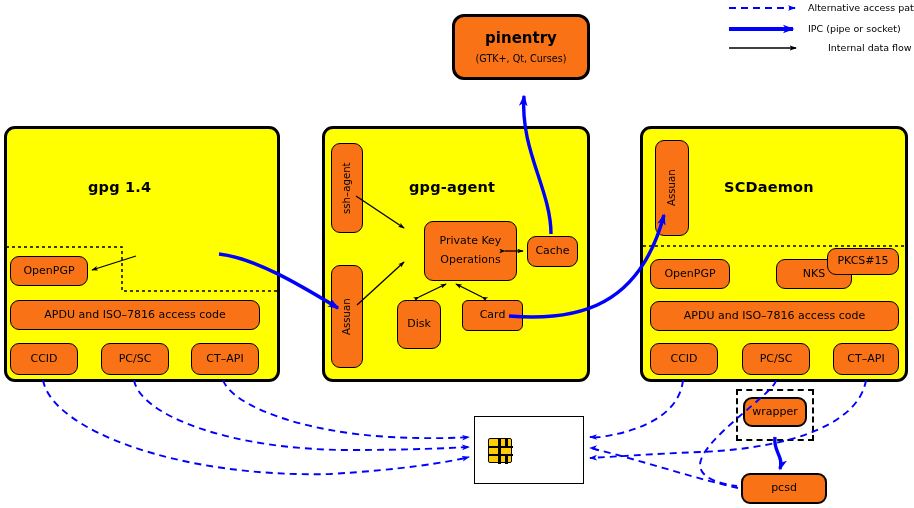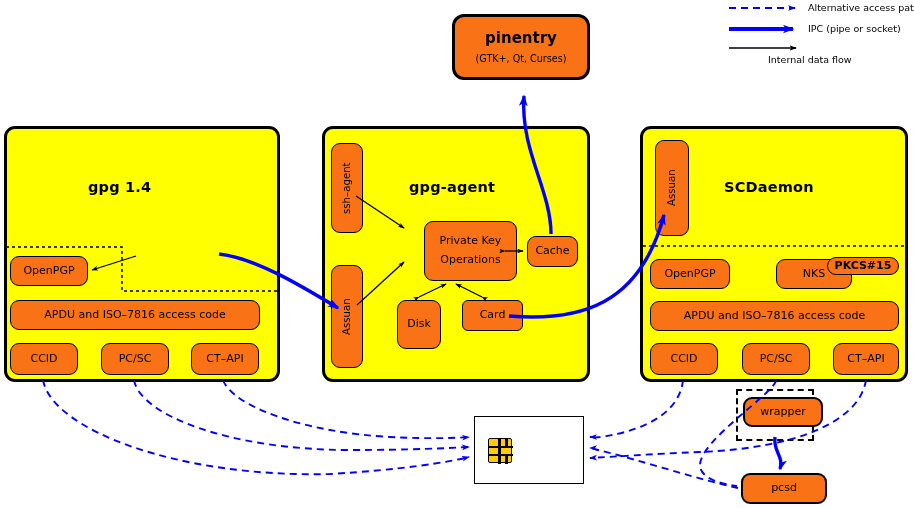--- a/index.html
+++ b/index.html
@@ -46,21 +46,21 @@
       </marker>
     </defs>
 
     <line x1="729" y1="8" x2="795" y2="8" stroke="#0000ff" stroke-width="2.1" stroke-dasharray="7,5" marker-end="url(#bluearrow)"></line>
     <line x1="729" y1="29" x2="793" y2="29" stroke="#0000ff" stroke-width="4.2" marker-end="url(#bluearrowbig)"></line>
     <line x1="729" y1="48" x2="796" y2="48" stroke="#000000" stroke-width="1.5" marker-end="url(#blkarrow)"></line>
   </svg>
 
   <div class="legend" style="left:808px;top:2px;">Alternative access paths</div>
   <div class="legend" style="left:808px;top:23px;">IPC (pipe or socket)</div>
-  <div class="legend" style="left:768px;top:42px;margin-top:12px;">Internal data flow</div>
+  <div class="legend" style="left:828px;top:42px;">Internal data flow</div>
 
   <div class="node" style="left:452px;top:14px;width:138px;height:66px;border-width:3px;border-radius:12px;flex-direction:column;">
     <span class="bold" style="font-size:15px;">pinentry</span>
     <span class="sub" style="margin-top:5px;">(GTK+, Qt, Curses)</span>
   </div>
 
   <div class="container" style="left:4px;top:126px;width:276px;height:256px;"></div>
   <div class="ctitle" style="left:88px;top:179px;">gpg 1.4</div>
 
   <svg class="layer">
@@ -92,40 +92,40 @@
   <div class="ctitle" style="left:724px;top:179px;">SCDaemon</div>
 
   <div class="node f10 vert" style="left:655px;top:140px;width:34px;height:96px;">Assuan</div>
 
   <svg class="layer">
     <line x1="643" y1="246" x2="906" y2="246" stroke="#000" stroke-width="1.5" stroke-dasharray="3,3"></line>
   </svg>
 
   <div class="node f11" style="left:650px;top:259px;width:80px;height:30px;">OpenPGP</div>
   <div class="node f11" style="left:741px;top:259px;width:76px;height:30px;margin-left:35px;">NKS</div>
-  <div class="node f11" style="left:827px;top:257px;width:72px;height:18px;font-weight:bold;">PKCS#15</div>
+  <div class="node f11" style="left:827px;top:248px;width:72px;height:27px;">PKCS#15</div>
 
   <div class="node f11" style="left:650px;top:301px;width:249px;height:30px;">APDU and ISO–7816 access code</div>
 
   <div class="node f11" style="left:650px;top:343px;width:68px;height:32px;">CCID</div>
   <div class="node f11" style="left:742px;top:343px;width:68px;height:32px;">PC/SC</div>
   <div class="node f11" style="left:833px;top:343px;width:66px;height:32px;">CT–API</div>
 
   <div class="card" style="left:474px;top:416px;width:110px;height:68px;">
     <div class="chip" style="left:13px;top:21px;width:24px;height:25px;border-radius:2px;">
       <div class="chipline" style="left:0;top:7px;width:24px;height:2.2px;"></div>
       <div class="chipline" style="left:0;top:15px;width:24px;height:2.2px;"></div>
       <div class="chipline" style="left:9px;top:0;width:2.6px;height:25px;"></div>
       <div class="chipline" style="left:16px;top:0;width:2.6px;height:7px;"></div>
       <div class="chipline" style="left:16px;top:17px;width:2.6px;height:8px;"></div>
     </div>
   </div>
 
   <div class="dashbox" style="left:736px;top:389px;width:78px;height:52px;border-radius:0;"></div>
-  <div class="node f11" style="left:743px;top:397px;width:80px;height:30px;border-width:2.4px;">wrapper</div>
+  <div class="node f11" style="left:743px;top:397px;width:64px;height:30px;border-width:2.4px;">wrapper</div>
 
   <div class="node f11" style="left:741px;top:473px;width:86px;height:31px;border-width:2.4px;">pcsd</div>
 
   <svg class="layer">
 
     <line x1="136" y1="256" x2="92" y2="270" stroke="#000" stroke-width="1.3" marker-end="url(#blkarrowS)"></line>
 
     <line x1="356" y1="196" x2="404" y2="228" stroke="#000" stroke-width="1.3" marker-end="url(#blkarrowS)"></line>
 
     <line x1="357" y1="305" x2="404" y2="262" stroke="#000" stroke-width="1.3" marker-end="url(#blkarrowS)"></line>

